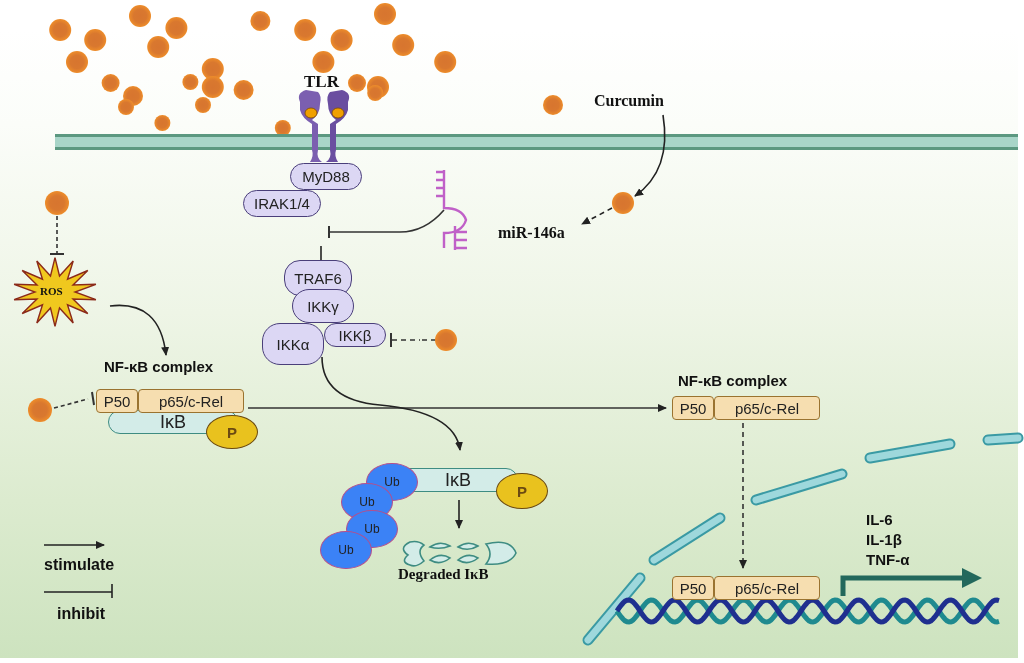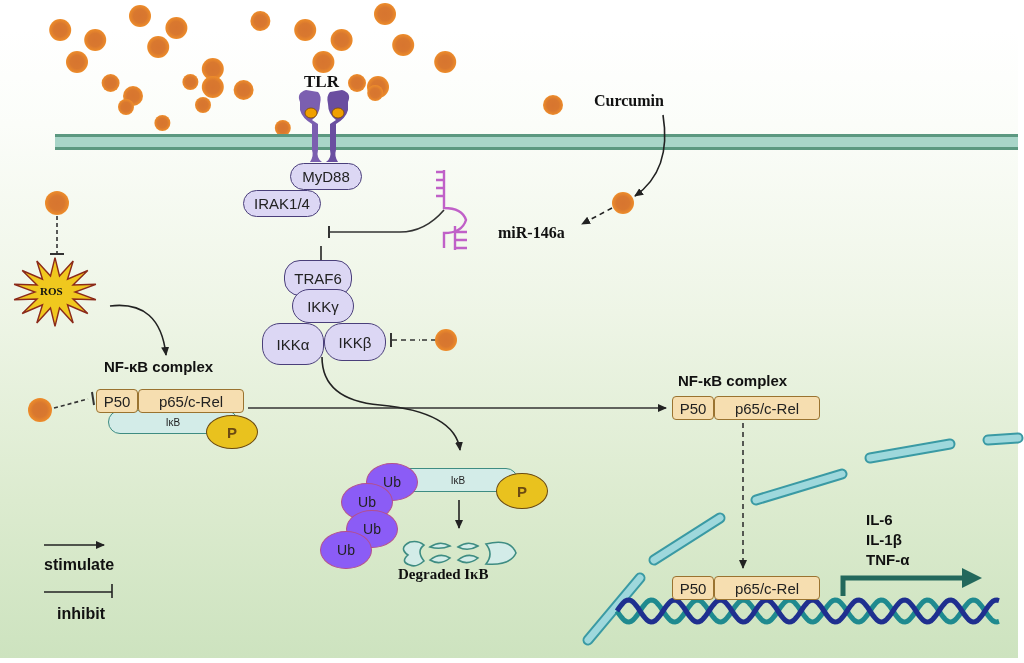--- a/index.html
+++ b/index.html
@@ -8,25 +8,25 @@
   .bg{position:absolute;left:0;top:30px;width:1018px;height:628px;
       background:linear-gradient(to bottom,#ffffff 0%,#fbfdf9 15%,#eef5e6 45%,#dcebcf 75%,#cde3bf 100%);}
   .serif{font-family:"Liberation Serif","DejaVu Serif",serif;font-weight:bold;}
   .lbl{position:absolute;color:#111;white-space:nowrap;}
   .sans-b{font-family:"Liberation Sans",sans-serif;font-weight:bold;}
   .pill{position:absolute;box-sizing:border-box;border:1.6px solid #4a3f7a;border-radius:16px;background:#dcd7f4;
         font-family:"Liberation Sans",sans-serif;font-size:15px;color:#222;display:flex;align-items:center;justify-content:center;}
   .pill-tan{position:absolute;box-sizing:border-box;border:1.6px solid #9a7330;border-radius:4px;background:#f6deb0;
         font-family:"Liberation Sans",sans-serif;font-size:15px;color:#222;display:flex;align-items:center;justify-content:center;}
   .ikb{position:absolute;box-sizing:border-box;border:1.6px solid #3e8c82;border-radius:14px;background:#d3ece8;
-        font-family:"Liberation Sans",sans-serif;font-size:10px;color:#222;display:flex;align-items:center;justify-content:center;}
+        font-family:"Liberation Sans",sans-serif;font-size:18px;color:#222;display:flex;align-items:center;justify-content:center;}
   .phos{position:absolute;box-sizing:border-box;border:1.6px solid #6b4a12;border-radius:50%;background:#e9c21e;
         font-family:"Liberation Sans",sans-serif;font-weight:bold;font-size:15px;color:#6b4a12;display:flex;align-items:center;justify-content:center;}
-  .ub{position:absolute;box-sizing:border-box;border:1.6px solid #b44f8c;border-radius:50%;background:#8b5cf6;
-        font-family:"Liberation Sans",sans-serif;font-size:14px;color:#222;display:flex;align-items:center;justify-content:center;}
+  .ub{position:absolute;box-sizing:border-box;border:1.6px solid #b44f8c;border-radius:50%;background:#3b82f6;
+        font-family:"Liberation Sans",sans-serif;font-size:12px;color:#222;display:flex;align-items:center;justify-content:center;}
   svg{position:absolute;left:0;top:0;}
 </style>
 </head>
 <body>
 
 <div id="stage">
   <div class="bg"></div>
 
   <svg width="1024" height="663" viewBox="0 0 1024 663">
     <defs>
@@ -161,21 +161,21 @@
   <div class="lbl serif" style="left:594px;top:92px;font-size:16px;">Curcumin</div>
   <div class="lbl serif" style="left:498px;top:224px;font-size:16px;">miR-146a</div>
   <div class="lbl serif" style="left:40px;top:285px;font-size:11px;">ROS</div>
 
   <div class="pill" style="left:290px;top:163px;width:72px;height:27px;">MyD88</div>
   <div class="pill" style="left:243px;top:190px;width:78px;height:27px;">IRAK1/4</div>
   <div class="pill" style="left:284px;top:218px;width:68px;height:36px;margin-top:42px;">TRAF6</div>
 
   <div class="pill" style="left:292px;top:289px;width:62px;height:34px;border-radius:18px;">IKKγ</div>
   <div class="pill" style="left:262px;top:323px;width:62px;height:42px;border-radius:18px;">IKKα</div>
-  <div class="pill" style="left:324px;top:323px;width:62px;height:38px;border-radius:18px;text-align:right;">IKKβ</div>
+  <div class="pill" style="left:324px;top:323px;width:62px;height:24px;border-radius:18px;text-align:right;">IKKβ</div>
 
   <div class="lbl sans-b" style="left:104px;top:358px;font-size:15px;">NF-κB complex</div>
   <div class="ikb" style="left:108px;top:410px;width:130px;height:24px;">
       <span>IκB</span>
     </div>
   <div class="pill-tan" style="left:96px;top:389px;width:42px;height:24px;">P50</div>
   <div class="pill-tan" style="left:138px;top:389px;width:106px;height:24px;">p65/c-Rel</div>
   <div class="phos" style="left:206px;top:415px;width:52px;height:34px;">P</div>
 
   <div class="lbl sans-b" style="left:678px;top:372px;font-size:15px;">NF-κB complex</div>

